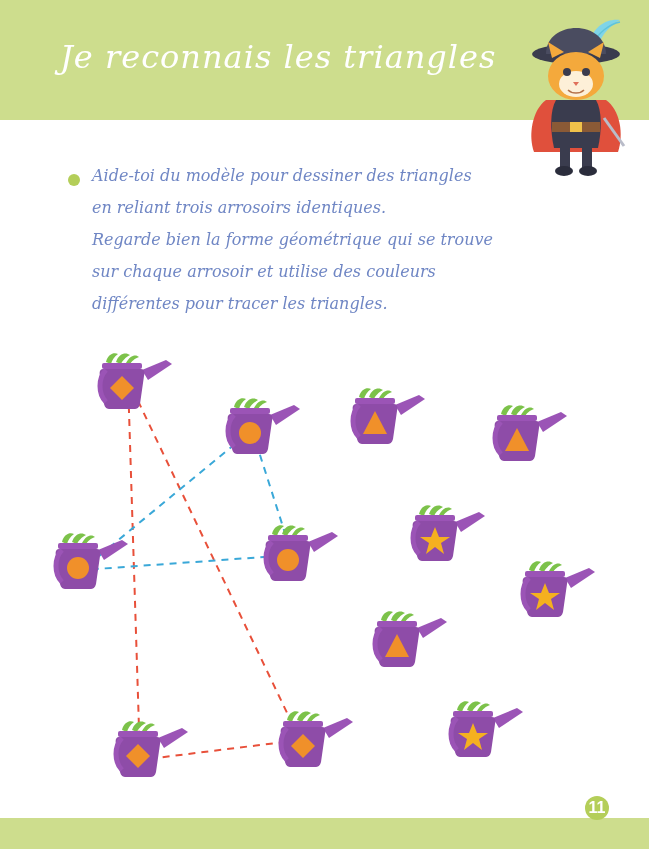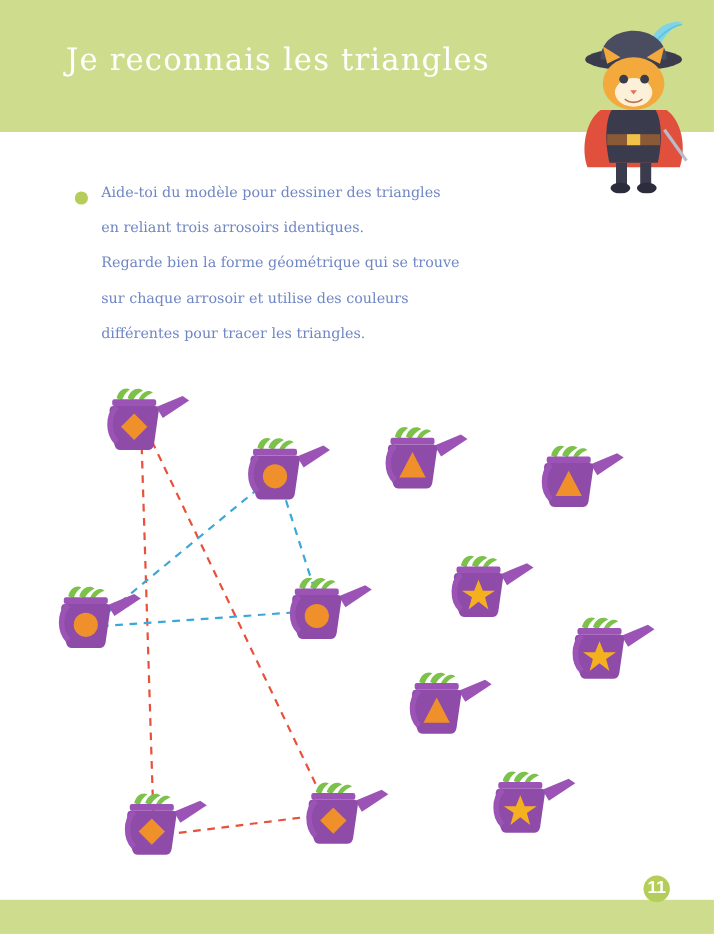--- a/index.html
+++ b/index.html
@@ -28,21 +28,22 @@
     width: 649px;
     height: 120px;
     background: #cddd8d;
   }
   .header-title {
     position: absolute;
     left: 60px;
     top: 38px;
     width: 430px;
     font-family: "DejaVu Serif", serif;
-    font-size: 28px;
+    font-style: italic;
+    font-size: 32px;
     color: #ffffff;
     letter-spacing: 1px;
     white-space: nowrap;
   }
   .title-triangle {
     position: absolute;
     left: 480px;
     top: 46px;
     width: 0; height: 0;
     border-left: 24px solid transparent;
@@ -72,21 +73,22 @@
     height: 12px;
     border-radius: 50%;
     background: #b4ce59;
   }
   .instr-text {
     position: absolute;
     left: 24px;
     top: 0;
     width: 520px;
     font-family: "DejaVu Serif", serif;
-    font-size: 13px;
+    font-style: italic;
+    font-size: 16px;
     line-height: 32px;
     color: #6f86c4;
     white-space: pre-line;
   }
   
   .exercise {
     position: absolute;
     left: 0;
     top: 330px;
     width: 649px;

